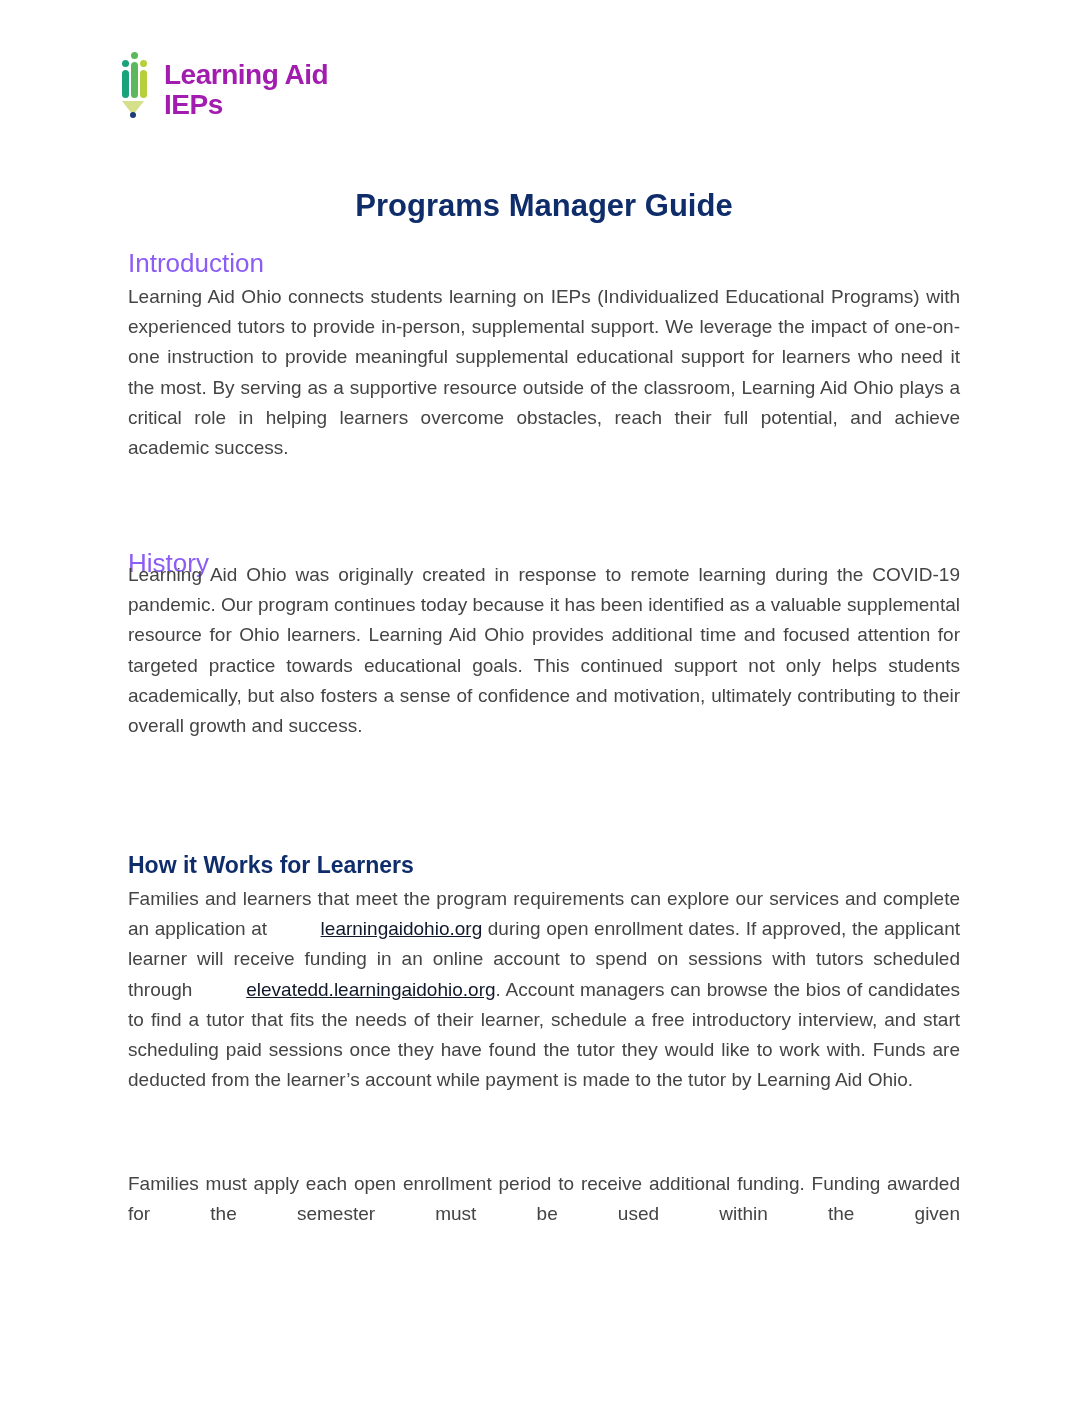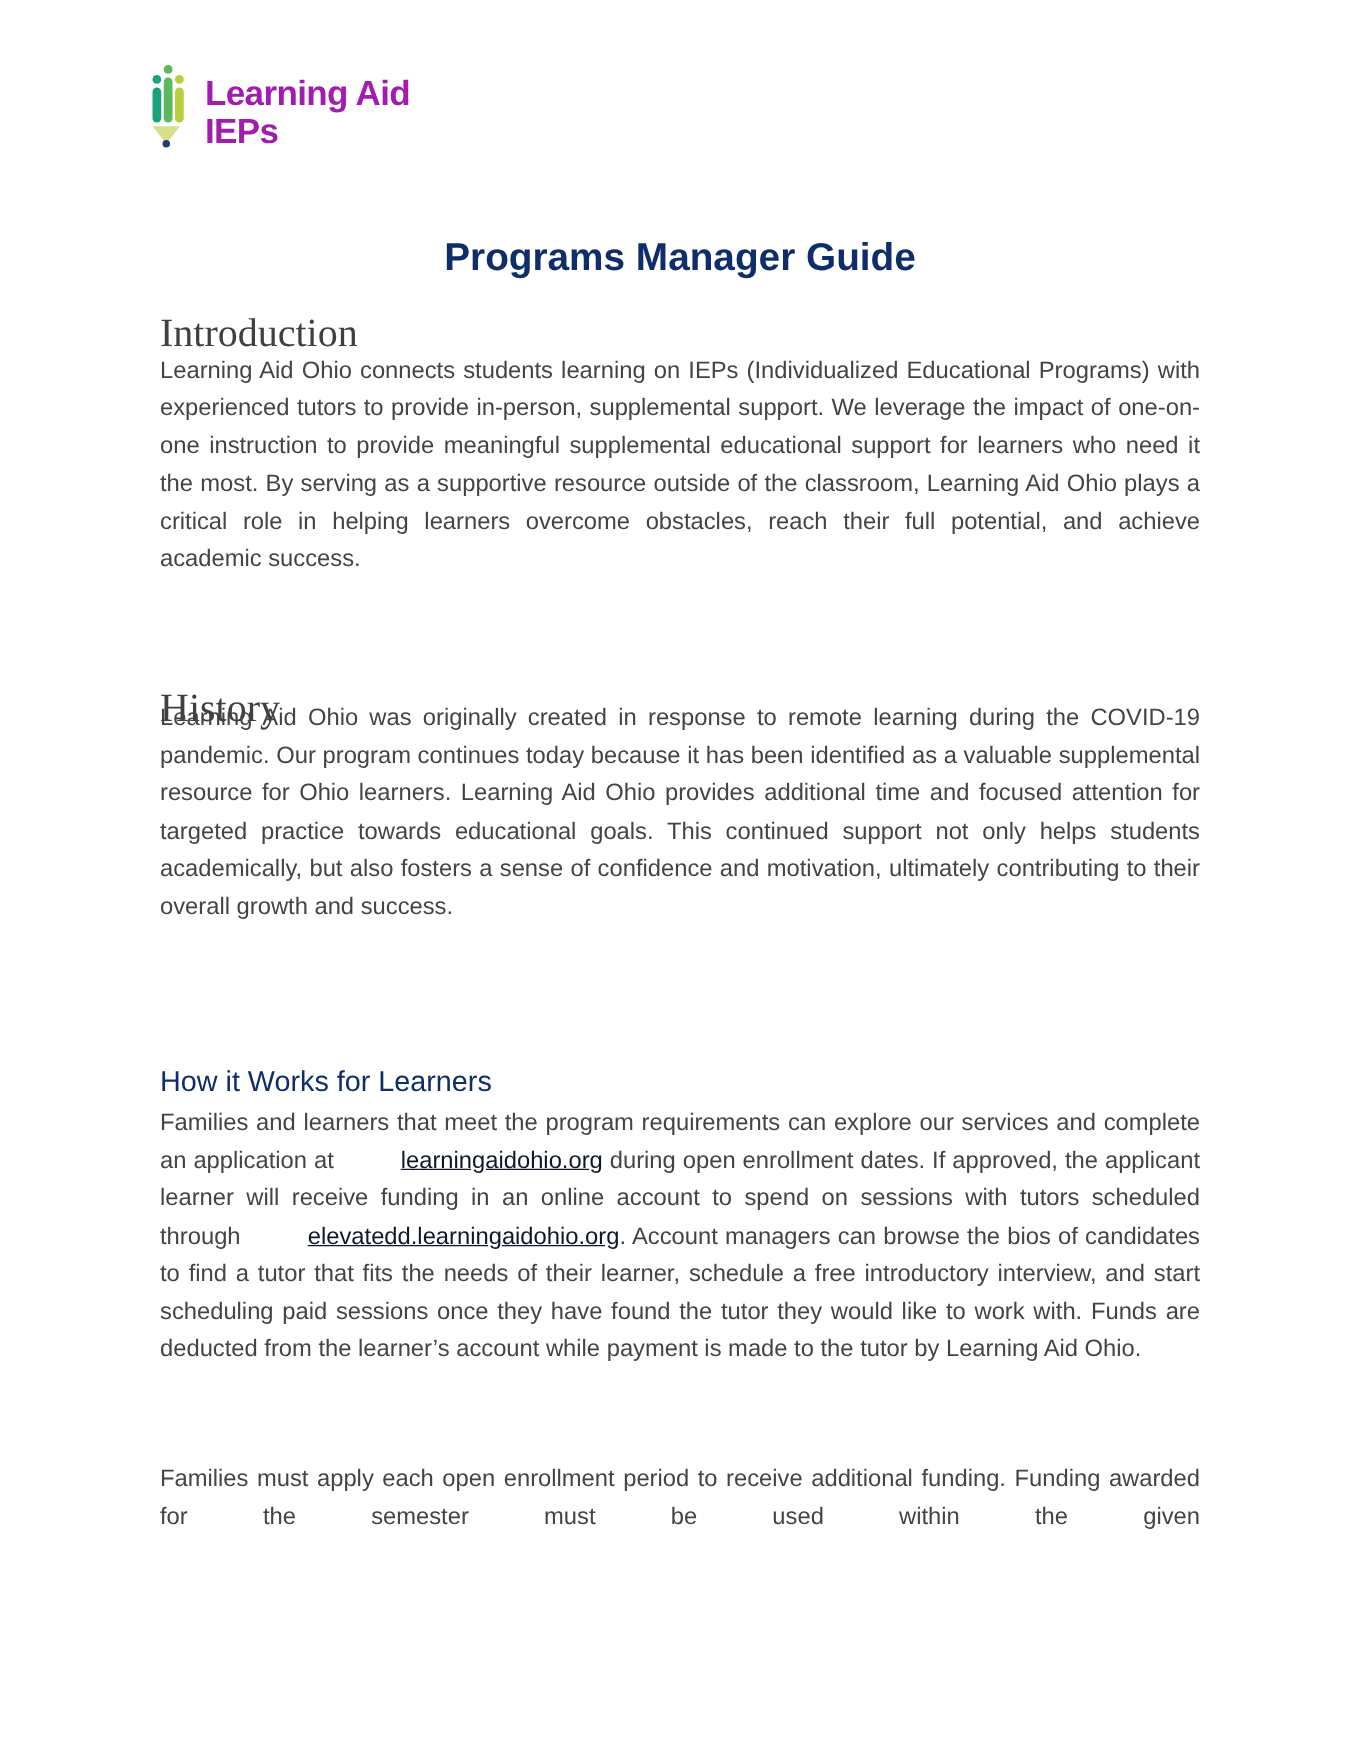--- a/index.html
+++ b/index.html
@@ -6,22 +6,22 @@
     body { width: 1088px; height: 1408px; position: relative; overflow: hidden; font-family: "DejaVu Sans", sans-serif; }
     .logo { position: absolute; left: 120px; top: 50px; display: flex; align-items: flex-start; }
     .logo-mark { width: 30px; height: 72px; position: relative; margin-right: 14px; }
     .logo-mark .dot { position: absolute; width: 7px; height: 7px; border-radius: 50%; }
     .logo-mark .bar { position: absolute; width: 7px; border-radius: 4px; }
     .logo-mark .tip { position: absolute; left: 2px; top: 51px; width: 0; height: 0; border-left: 11px solid transparent; border-right: 11px solid transparent; border-top: 14px solid #d6df8a; }
     .logo-mark .tipdot { position: absolute; left: 10px; top: 62px; width: 6px; height: 6px; border-radius: 50%; background: #1f3b7a; }
     .logo-text { font-family: "Liberation Sans", sans-serif; font-weight: 700; color: #a21caf; font-size: 28px; line-height: 30px; letter-spacing: -0.5px; margin-top: 10px; }
     .page { position: absolute; left: 128px; top: 0; width: 832px; }
     .title { position: absolute; left: 0; top: 188px; width: 832px; text-align: center; font-family: "Liberation Sans", sans-serif; font-weight: 700; color: #0f2d6b; font-size: 31px; }
-    .h-serif { position: absolute; left: 0; font-family: Liberation Serif, serif; color: #404040; font-size: 32px; font-weight: 400; }
-    .h-sans { position: absolute; left: 0; font-family: "Liberation Sans", sans-serif; font-weight: 400; color: #0f2d6b; font-size: 23px; }
+    .h-serif { position: absolute; left: 0; font-family: Liberation Sans, sans-serif; color: #8b5cf6; font-size: 26px; font-weight: 400; }
+    .h-sans { position: absolute; left: 0; font-family: "Liberation Sans", sans-serif; font-weight: 700; color: #0f2d6b; font-size: 23px; }
     .para { position: absolute; left: 0; width: 832px; font-family: "Liberation Sans", sans-serif; color: #444444; font-size: 19px; line-height: 30.2px; text-align: justify; }
     .para a { color: #0f172a; font-weight: 400; text-decoration: underline; margin-left: 48px; }
   </style>
 </head>
 <body>
 
 <div class="logo">
   <div class="logo-mark">
     <span class="dot" style="left:2px;top:10px;background:#1aa37a;"></span>
     <span class="dot" style="left:11px;top:2px;background:#5cb85c;"></span>

